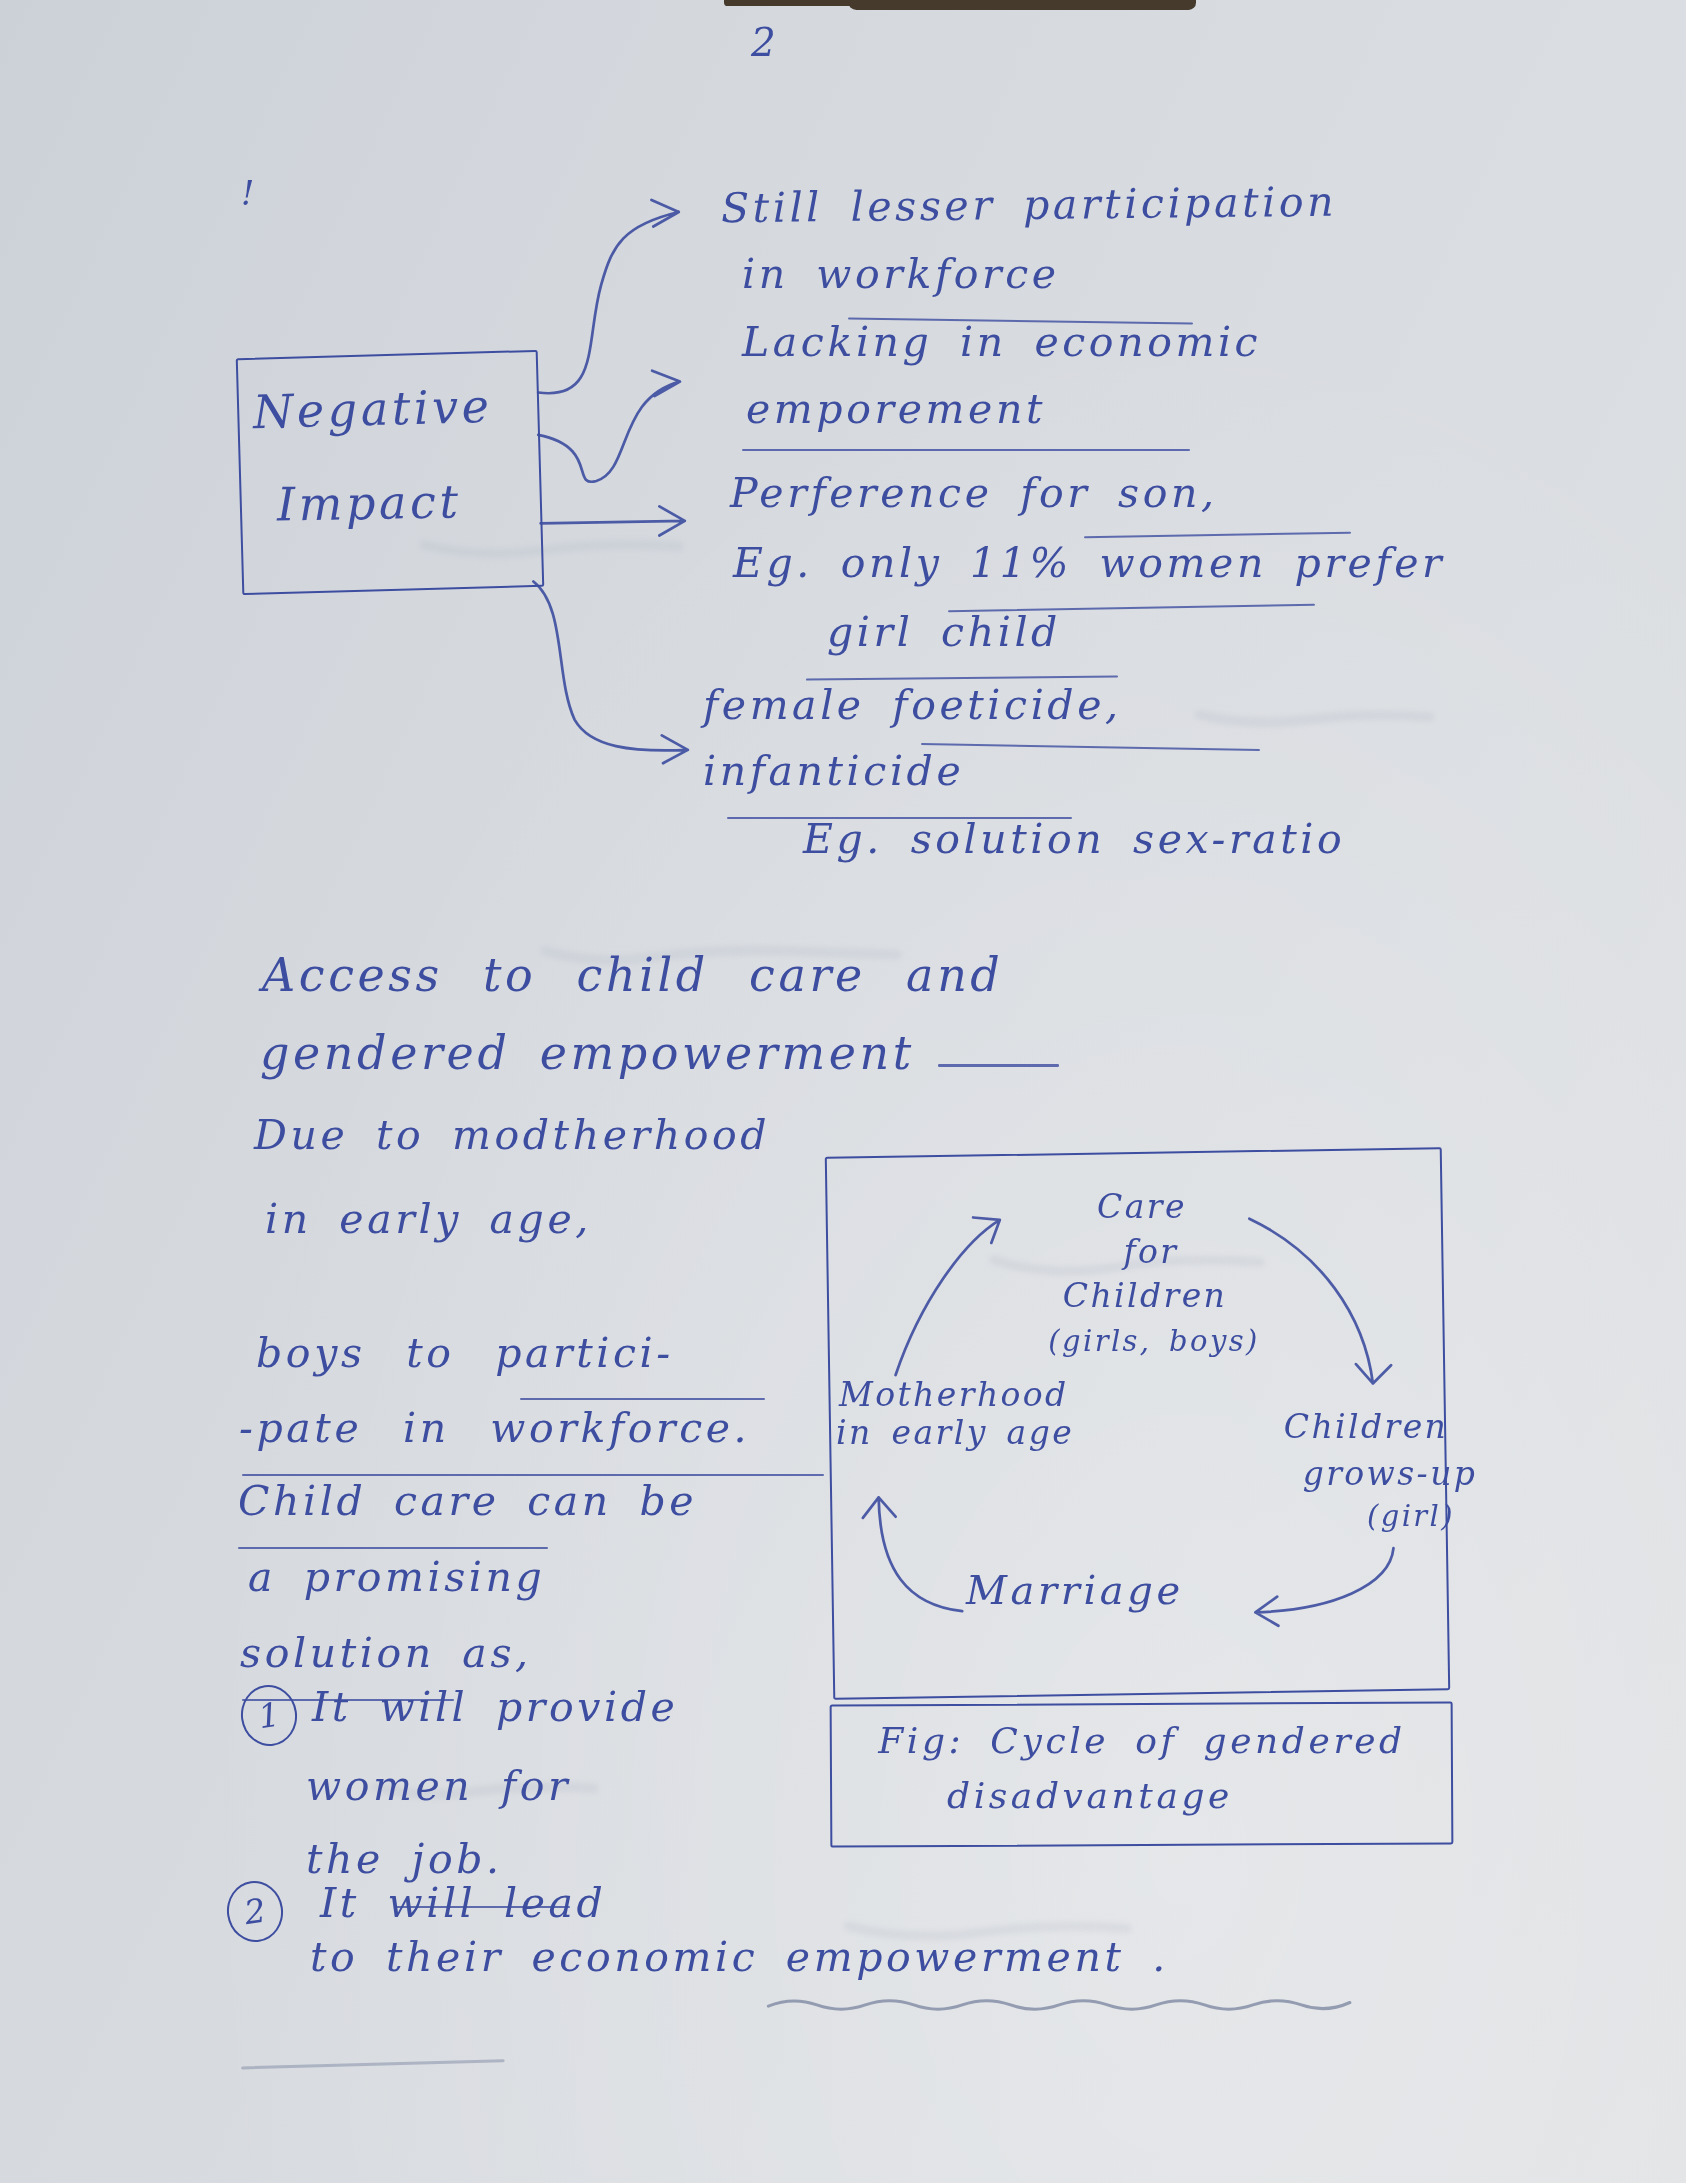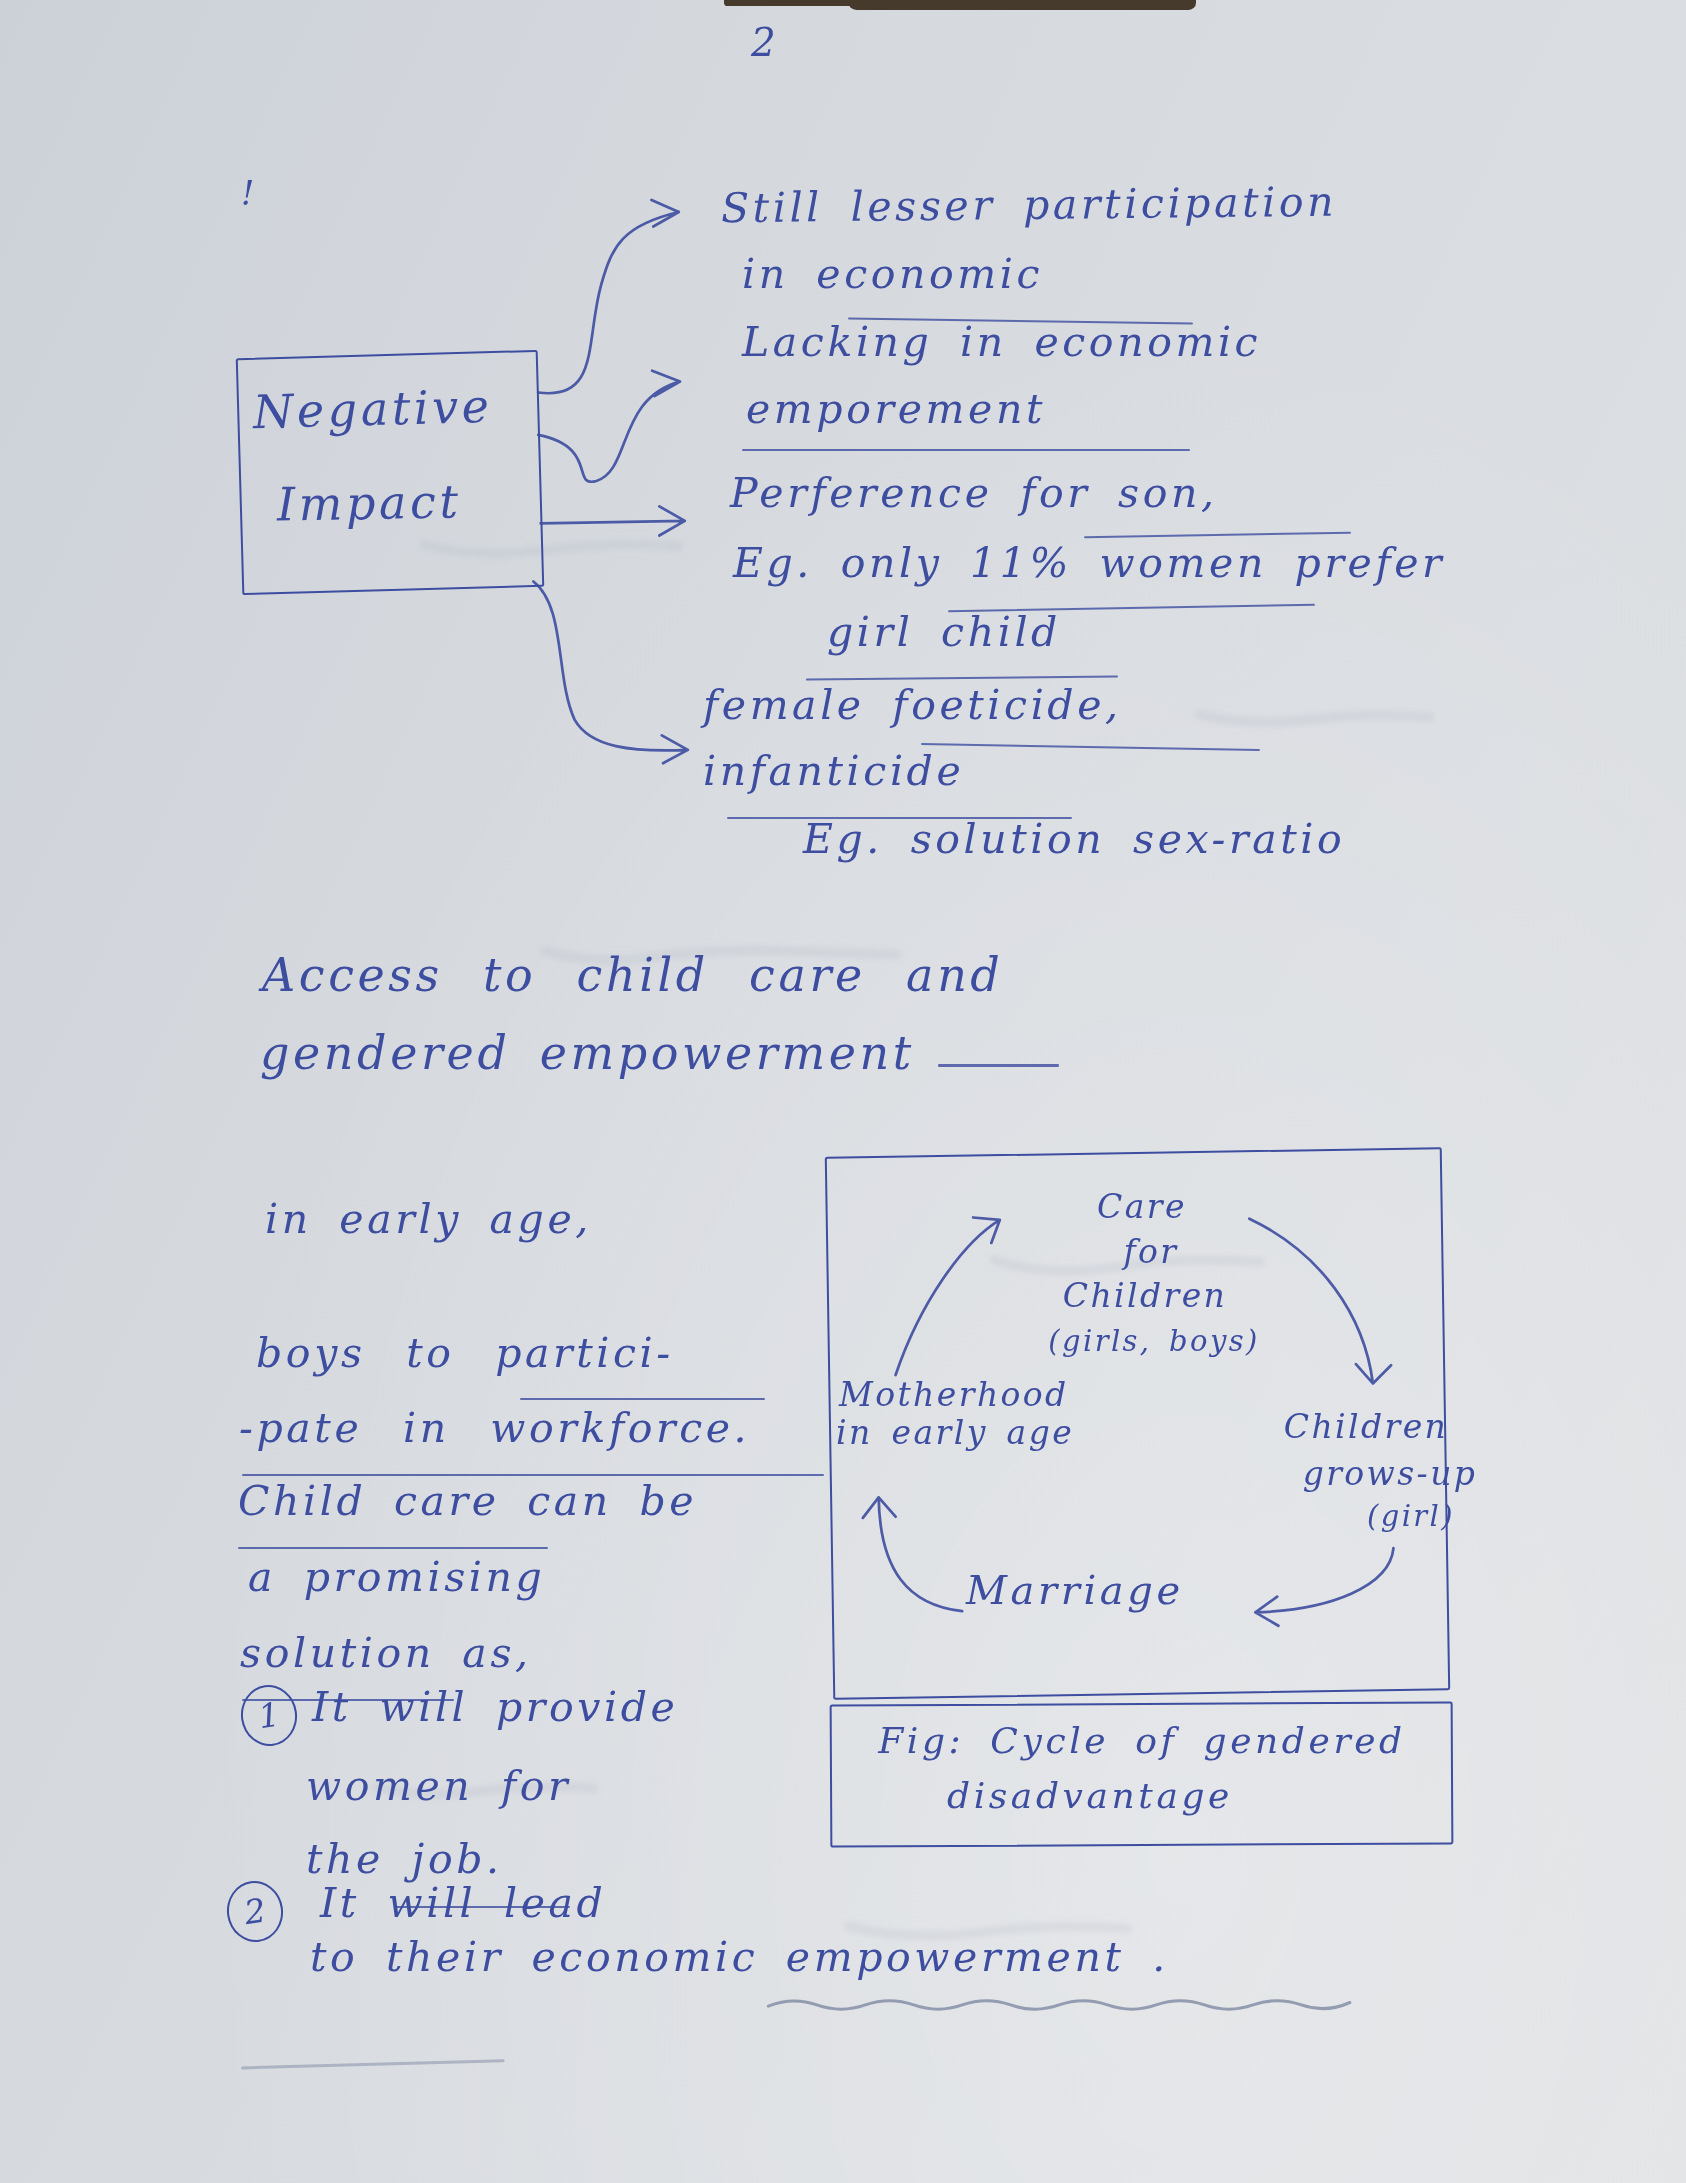--- a/index.html
+++ b/index.html
@@ -82,21 +82,21 @@
     <path class="pencil" d="M 1268 3312 q 40 -16 80 -2 t 80 0 t 80 0 t 80 0 t 80 0 t 80 0 t 80 0 t 80 0 t 80 0 t 80 0 t 80 0 t 80 -4"></path>
 
     <path class="pencil" style="opacity:.5" d="M 400 3414 L 830 3402"></path>
   </svg>
 
   <div class="nbox" style="left:239px;top:354px;width:298px;height:233px;transform:rotate(-1.6deg);"></div>
   <div class="hw big" style="left:253px;top:386px;transform:rotate(-1.5deg);">Negative</div>
   <div class="hw big" style="left:277px;top:480px;transform:rotate(-1deg);">Impact</div>
 
   <div class="hw" style="left:721px;top:185px;transform:rotate(-.6deg);">Still lesser participation</div>
-  <div class="hw" style="left:742px;top:254px;">in economic</div>
+  <div class="hw" style="left:742px;top:254px;">in workforce</div>
   <div class="u" style="left:848px;top:320px;width:345px;transform:rotate(.8deg);"></div>
 
   <div class="hw" style="left:742px;top:322px;">Lacking in economic</div>
   <div class="hw" style="left:746px;top:389px;">emporement</div>
   <div class="hw sup" style="left:952px;top:367px;"></div>
   <div class="u" style="left:742px;top:449px;width:448px;"></div>
 
   <div class="hw" style="left:730px;top:473px;">Perference for son,</div>
   <div class="u" style="left:1084px;top:534px;width:267px;transform:rotate(-1deg);"></div>
   <div class="hw" style="left:733px;top:543px;">Eg. only 11% women prefer</div>
@@ -107,20 +107,21 @@
   <div class="hw" style="left:703px;top:685px;">female foeticide,</div>
   <div class="u" style="left:921px;top:746px;width:339px;transform:rotate(1deg);"></div>
   <div class="hw" style="left:703px;top:751px;">infanticide</div>
   <div class="u" style="left:727px;top:817px;width:345px;"></div>
   <div class="hw" style="left:803px;top:819px;">Eg. solution sex-ratio</div>
 
   <div class="hw big" style="left:262px;top:952px;word-spacing:22px;">Access to child care and</div>
   <div class="hw big" style="left:260px;top:1030px;">gendered empowerment</div>
   <div class="u" style="left:938px;top:1064px;width:121px;height:3px;"></div>
 
+  <div class="hw" style="left:254px;top:1115px;">Due to modtherhood</div>
   <div class="hw" style="left:265px;top:1187px;margin-top:12px;">in early age,</div>
   <div class="hw" style="left:256px;top:1333px;word-spacing:24px;">boys to partici-</div>
   <div class="u" style="left:520px;top:1398px;width:245px;"></div>
   <div class="hw" style="left:239px;top:1408px;word-spacing:24px;">-pate in workforce.</div>
   <div class="u" style="left:242px;top:1474px;width:582px;"></div>
   <div class="hw" style="left:238px;top:1481px;">Child care can be</div>
   <div class="u" style="left:238px;top:1547px;width:310px;"></div>
   <div class="hw" style="left:248px;top:1557px;">a promising</div>
   <div class="hw" style="left:240px;top:1633px;">solution as,</div>
   <div class="u" style="left:242px;top:1699px;width:212px;"></div>

